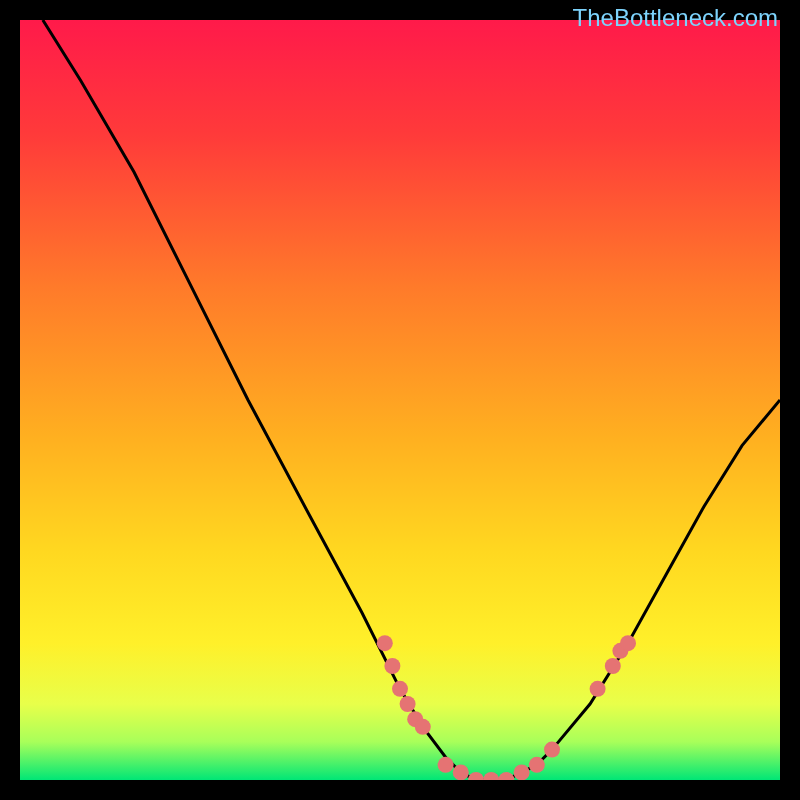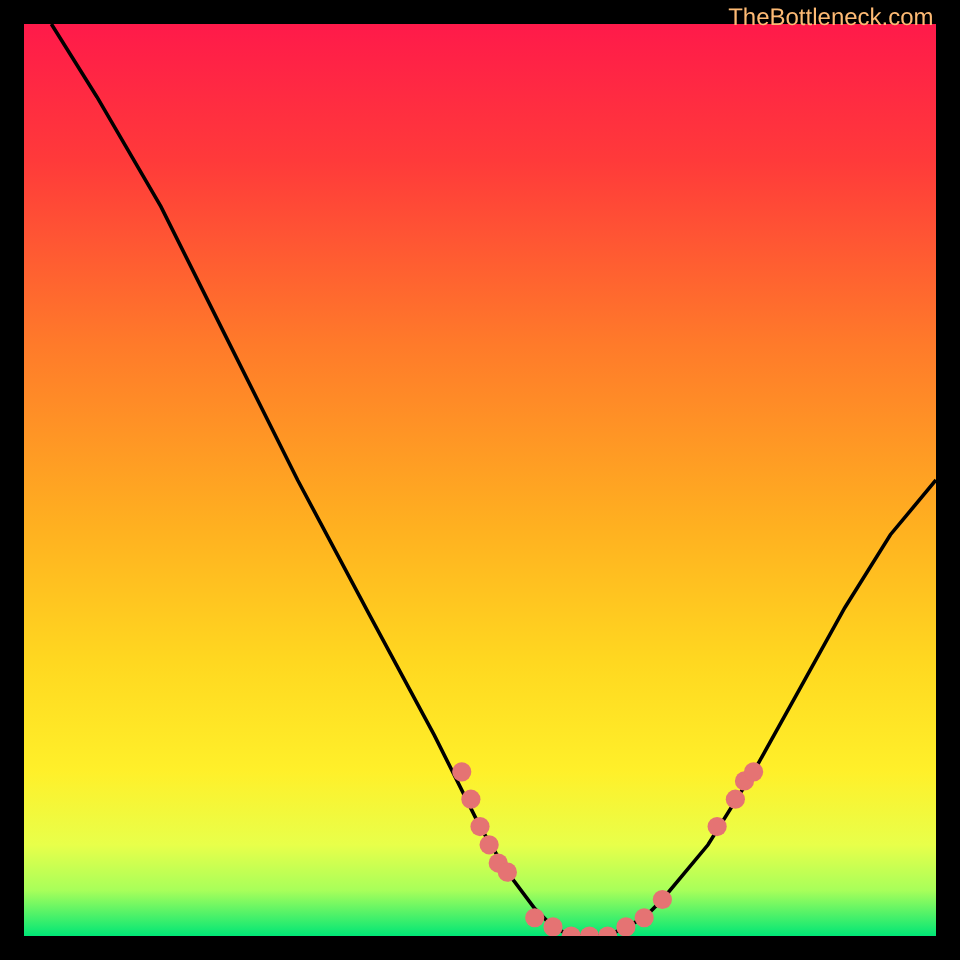--- a/index.html
+++ b/index.html
@@ -1,19 +1,19 @@
 <!DOCTYPE html>
 <html><head>
 <meta charset="utf-8">
 <style>
   * { margin: 0; padding: 0; box-sizing: border-box; }
   body { background: #000; width: 800px; height: 800px; position: relative; font-family: Arial, sans-serif; }
   .container { width: 800px; height: 800px; background: #000; position: relative; }
   .plot-area { position: absolute; left: 20px; top: 20px; width: 760px; height: 760px; }
-  .watermark { position: absolute; top: 4px; right: 22px; color: #fdba74; font-size: 20px; font-weight: 500; z-index: 10; }
+  .watermark { position: absolute; top: 4px; right: 22px; color: #7dd3fc; font-size: 24px; font-weight: 500; z-index: 10; }
   svg { position: absolute; left: 0; top: 0; }
 </style>
 </head>
 <body>
 
 <div class="container">
   <div class="watermark">TheBottleneck.com</div>
   <div class="plot-area">
     <svg id="chart-svg" width="760" height="760" viewBox="0 0 760 760">
       <defs>

